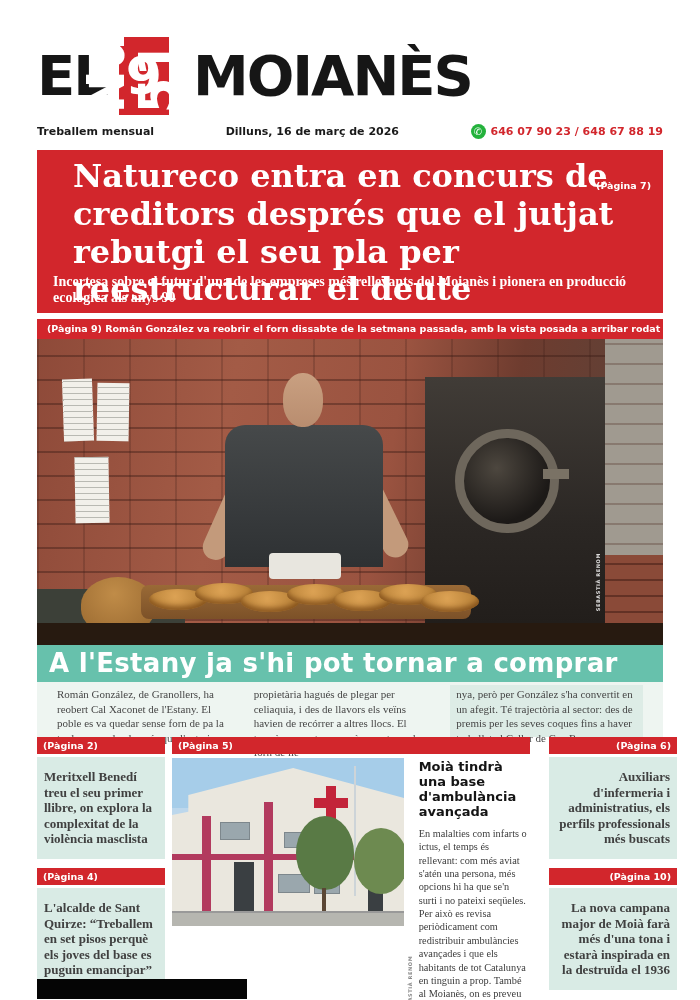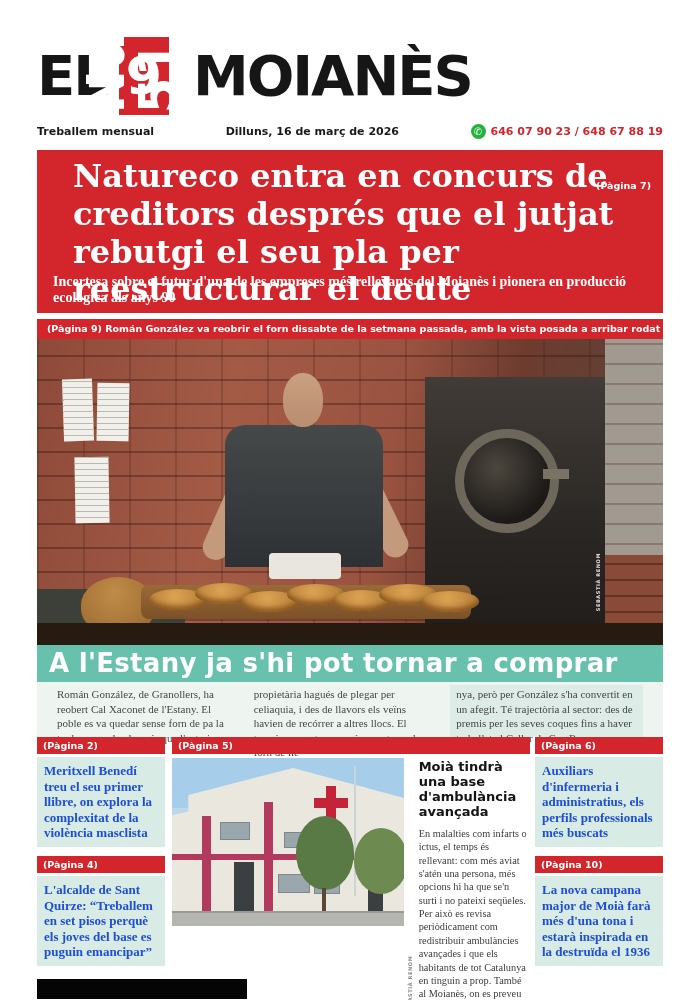--- a/index.html
+++ b/index.html
@@ -78,23 +78,23 @@
   .intro{top:682px;height:55px;background:#eef5f1;display:flex;gap:16px;
          padding:5px 20px 0 20px;box-sizing:border-box;
          font-family:"Liberation Serif",serif;font-size:11px;line-height:1.32;color:#474747;}
   .intro .col{flex:1;}
   .intro .col.shaded{background:#ddece6;padding:2px 6px;margin-top:-2px;}
 
   
   .tag{height:17px;background:#d2262c;color:#fff;font-size:9.5px;font-weight:800;
        line-height:17px;padding:0 6px;box-sizing:border-box;}
   .brief-col{position:absolute;top:737px;width:128px;}
-  .col-a{left:37px;} .col-c{left:535px;}
-  .brief-box{margin:3px 0 9px;background:#d9ebe5;padding:6px 7px;min-height:74px;
-             font-family:"Liberation Serif",serif;font-weight:700;font-size:13px;line-height:1.2;color:#1d4ed8;}
+  .col-a{left:37px;} .col-c{left:549px;text-align:right;}
+  .brief-box{margin:3px 0 9px;background:#d9ebe5;padding:12px 7px;min-height:74px;
+             font-family:"Liberation Serif",serif;font-weight:700;font-size:13px;line-height:1.2;color:#404040;}
   .mid{position:absolute;left:172px;top:737px;width:358px;}
   .mid-row{display:flex;margin-top:4px;}
   .amb-photo{position:relative;width:233px;height:168px;background:linear-gradient(180deg,#a6cde9 0 30%,#bcd7ec 30% 100%);overflow:hidden;}
   .amb-building{position:absolute;left:0;top:0;width:233px;height:168px;background:#eae7de;
      clip-path:polygon(0 34%,7% 32%,7% 22%,52% 6%,100% 24%,100% 100%,0 100%);}
   .amb-cross{position:absolute;left:142px;top:28px;width:34px;height:34px;}
   .amb-cross:before{content:"";position:absolute;left:12px;top:0;width:10px;height:34px;background:#c3243a;}
   .amb-cross:after{content:"";position:absolute;left:0;top:12px;width:34px;height:10px;background:#c3243a;}
   .stripe-v{position:absolute;width:9px;background:#b23a5e;}
   .stripe-h{position:absolute;height:6px;background:#b23a5e;}

